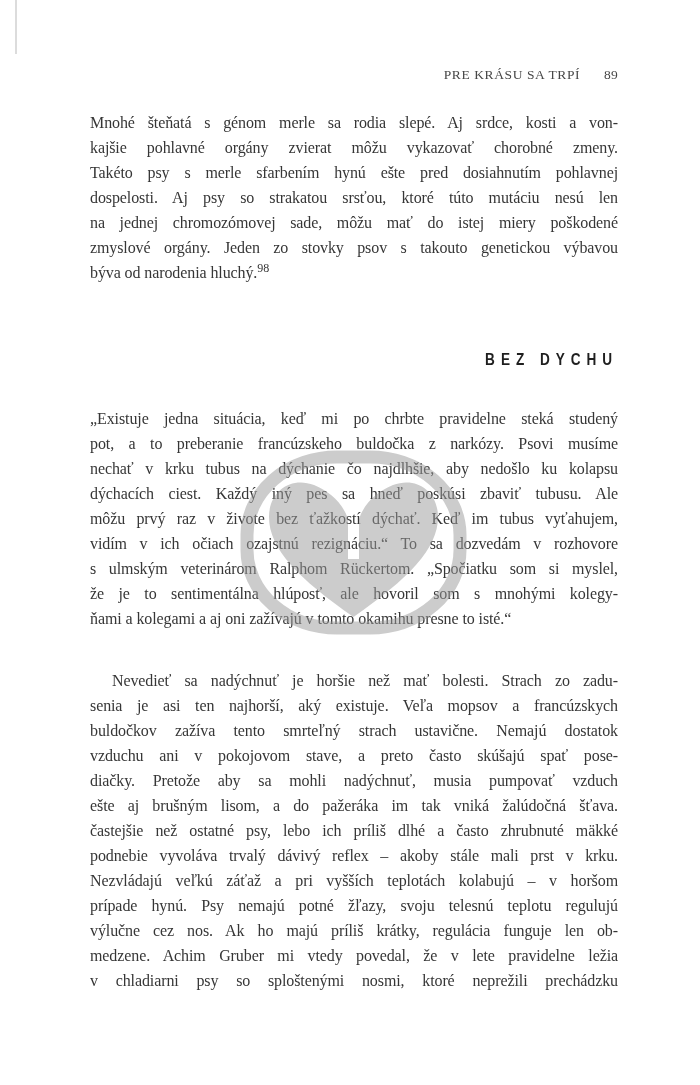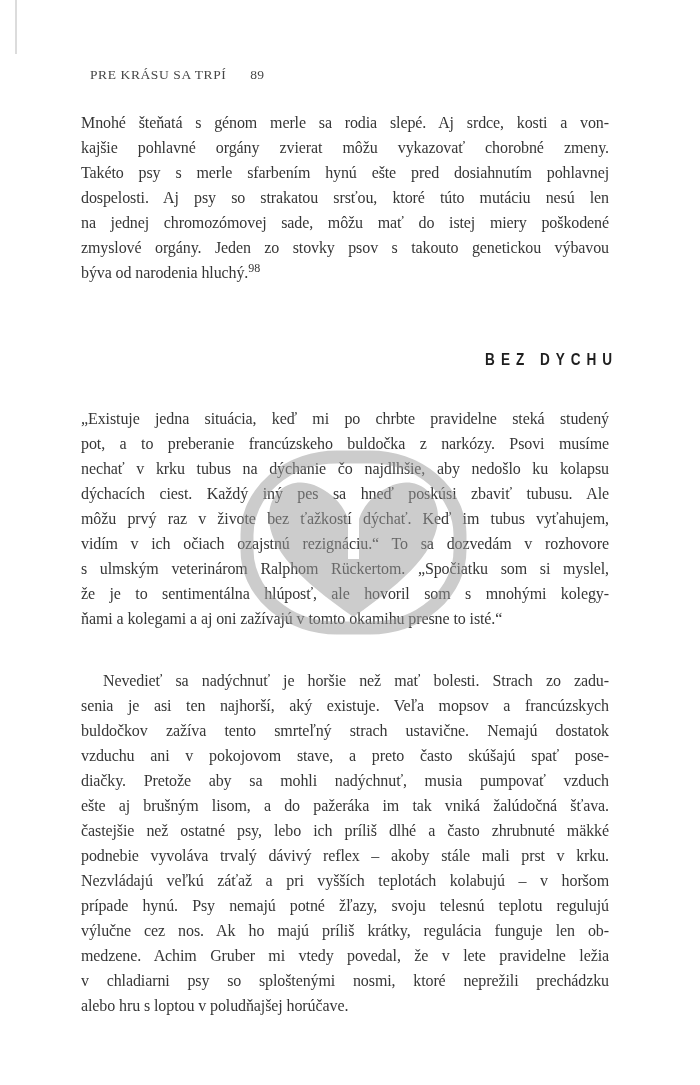--- a/index.html
+++ b/index.html
@@ -11,29 +11,29 @@
     font-family:"Liberation Serif","DejaVu Serif",serif;
     color:#363636;
     overflow:hidden;
   }
   .scan-artifact{
     position:absolute;left:15px;top:0;width:2px;height:54px;
     background:#dcdcdc;
   }
   .running-header{
     position:absolute;top:67px;left:90px;width:528px;
-    text-align:left;
+    text-align:right;
     font-size:13.5px;letter-spacing:.6px;color:#474747;
     white-space:nowrap;
   }
   .running-header .page-number{
     display:inline-block;margin-left:20px;letter-spacing:.2px;
   }
   .para{
-    position:absolute;left:81px;width:528px;
+    position:absolute;left:90px;width:528px;
     font-size:16px;line-height:25px;
     letter-spacing:-0.1px;
   }
   .para-1{top:110px;}
   .para-2{top:406px;}
   .para-3{top:656px;margin-top:12px;}
   .line{
     height:25px;line-height:25px;overflow:hidden;
     text-align:justify;text-align-last:justify;
   }
@@ -98,21 +98,20 @@
       <div class="line">vzduchu ani v pokojovom stave, a preto často skúšajú spať pose-</div>
       <div class="line">diačky. Pretože aby sa mohli nadýchnuť, musia pumpovať vzduch</div>
       <div class="line">ešte aj brušným lisom, a do pažeráka im tak vniká žalúdočná šťava.</div>
       <div class="line">častejšie než ostatné psy, lebo ich príliš dlhé a často zhrubnuté mäkké</div>
       <div class="line">podnebie vyvoláva trvalý dávivý reflex – akoby stále mali prst v krku.</div>
       <div class="line">Nezvládajú veľkú záťaž a pri vyšších teplotách kolabujú – v horšom</div>
       <div class="line">prípade hynú. Psy nemajú potné žľazy, svoju telesnú teplotu regulujú</div>
       <div class="line">výlučne cez nos. Ak ho majú príliš krátky, regulácia funguje len ob-</div>
       <div class="line">medzene. Achim Gruber mi vtedy povedal, že v lete pravidelne ležia</div>
       <div class="line">v chladiarni psy so sploštenými nosmi, ktoré neprežili prechádzku</div>
-      <div class="line last">alebo hru s loptou v poludňajšej horúčave.</div>
     </div>
 
   <div class="watermark">
     <svg width="233" height="191" viewBox="0 0 233 191">
       <rect x="10" y="10" width="213" height="171" rx="90" ry="78" fill="none" stroke="#9a9a9a" stroke-width="13"></rect>
       <path d="M116.5 170
                C 62 132, 32 102, 32 70
                C 32 44, 54 29, 77 38
                C 94 45, 106 57, 111 72
                L 111 112 L 122 112 L 122 72

